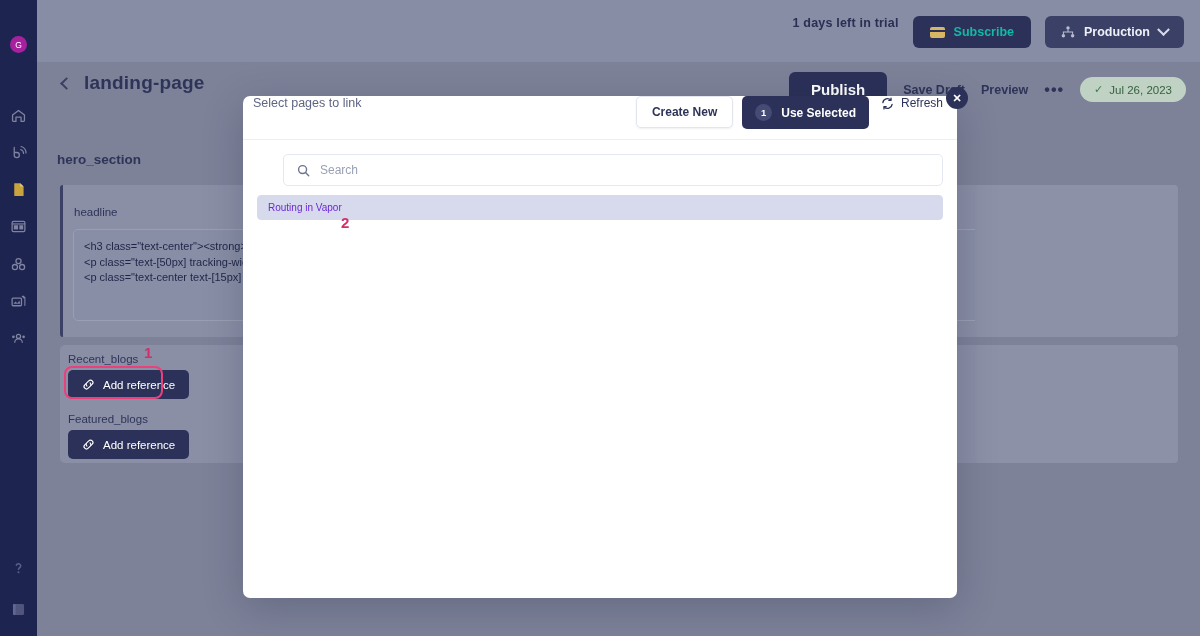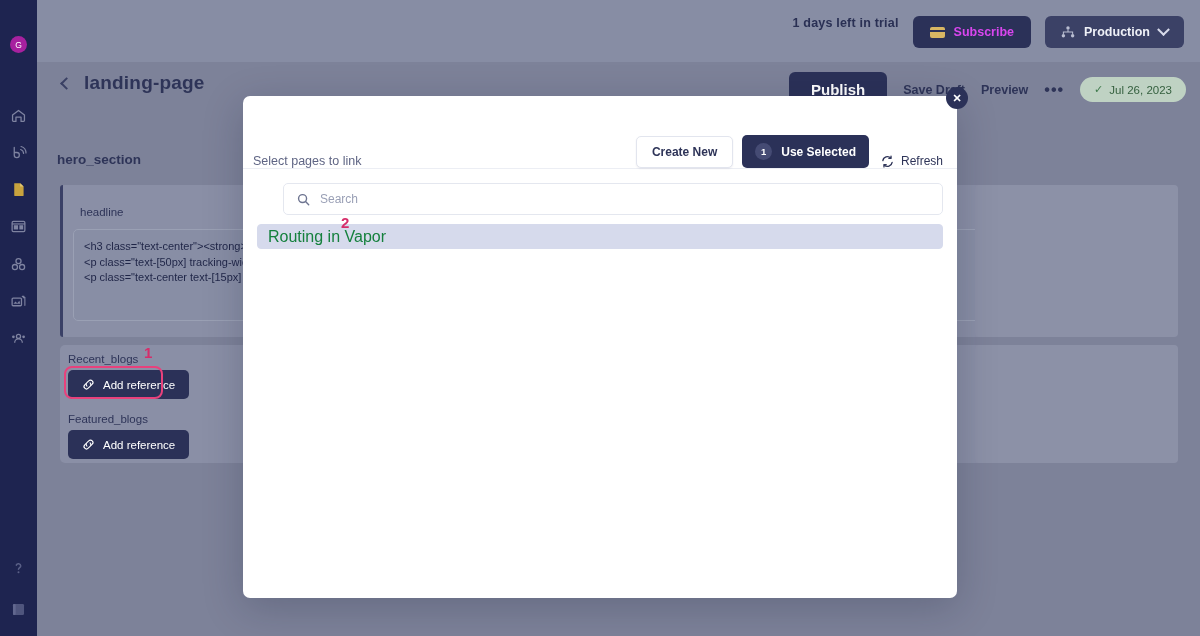--- a/index.html
+++ b/index.html
@@ -21,21 +21,21 @@
   .topbar-inner {
     position: absolute; right: 16px; top: 16px; height: 62px;
     display: flex; align-items: flex-start; gap: 14px;
   }
   .trial-text {
     font-size: 12.5px; font-weight: bold; color: #2a3054;
     letter-spacing: .2px; white-space: nowrap;
   }
   .btn-subscribe {
     display: flex; align-items: center; gap: 9px;
-    background: #2b3158; color: #d946ef;
+    background: #2b3158; color: #14b8a6;
     font-size: 12.5px; font-weight: bold;
     padding: 9px 17px; border-radius: 6px; border: none;
     white-space: nowrap;
   }
   .card-icon {
     width: 15px; height: 11px; border-radius: 2px;
     background: #d8b663; position: relative; flex: none;
   }
   .card-icon::after {
     content: ""; position: absolute; left: 0; right: 0; top: 3px;
@@ -130,22 +130,22 @@
   .rpanel { position: absolute; background: #8c91a7; border-radius: 4px; }
 
   
   .modal {
     position: absolute; left: 243px; top: 96px; width: 714px; height: 502px;
     background: #ffffff; border-radius: 7px;
     box-shadow: 0 10px 40px rgba(20,24,50,.22);
     overflow: hidden;
   }
   .modal-head {
-    height: 44px; display: flex; align-items: flex-end;
-    padding: 0 14px 0 10px; border-bottom: 1px solid #eceef4; margin-top: 29px;
+    height: 44px; display: flex; align-items: flex-start;
+    padding: 0 14px 0 10px; border-bottom: 1px solid #eceef4;
   }
   .modal-title { font-size: 12.5px; color: #5f6584; flex: 1; padding-left: 0px; }
   .btn-createnew {
     background: #fff; color: #2e3458; border: 1px solid #e2e5ee;
     border-radius: 5px; font-size: 12px; font-weight: bold;
     padding: 8px 15px; margin-right: 9px;
     box-shadow: 0 1px 2px rgba(40,45,80,.07);
   }
   .btn-useselected {
     display: flex; align-items: center; gap: 9px;
@@ -177,21 +177,21 @@
     background: transparent;
   }
   .search-input::placeholder { color: #9aa0b6; }
 
   .showing {
     text-align: right; font-size: 11px; color: #8d93ab; margin-top: 26px;
   }
   .list { margin-top: 9px; display: flex; flex-direction: column; gap: 7px; }
   .list-item {
     height: 25px; display: flex; align-items: center;
-    font-size: 16px; color: #15803d; padding: 0 10px;
+    font-size: 10px; color: #6d28d9; padding: 0 10px;
     border: 1px solid #e7eaf2; border-radius: 4px; background: #fff;
   }
   .list-item.selected { background: #d6daec; border-color: #d6daec; }
 
   .close-btn {
     position: absolute; left: 946px; top: 87px;
     width: 22px; height: 22px; border-radius: 50%;
     background: #2b3158; color: #fff; border: none;
     font-size: 11px; font-weight: bold; line-height: 1;
     display: flex; align-items: center; justify-content: center;
@@ -255,21 +255,21 @@
         </span>
       </div>
     </div>
 
     <div class="section-label">hero_section</div>
 
     <div class="panel hero">
       <div class="hero-accent"></div>
     </div>
 
-    <div class="field-label" style="left:80px; top:206px;">headline</div>
+    <div class="field-label" style="left:74px; top:206px;">headline</div>
 
     <div class="code-box">
       <div class="code-line">&lt;h3 class="<span class="sq">text-center</span>"&gt;&lt;strong&gt;The</div>
       <div class="code-line">&lt;p class="text-[50px] tracking-wide <span class="sq">te</span></div>
       <div class="code-line">&lt;p class="<span class="sq">text-center</span> text-[15px] <span class="sq">py-5</span>"</div>
     </div>
 
     <div class="panel blogs"></div>
     <div class="field-label" style="left:68px; top:353px;">Recent_blogs</div>
     <button class="btn-addref" style="left:68px; top:370px;">

